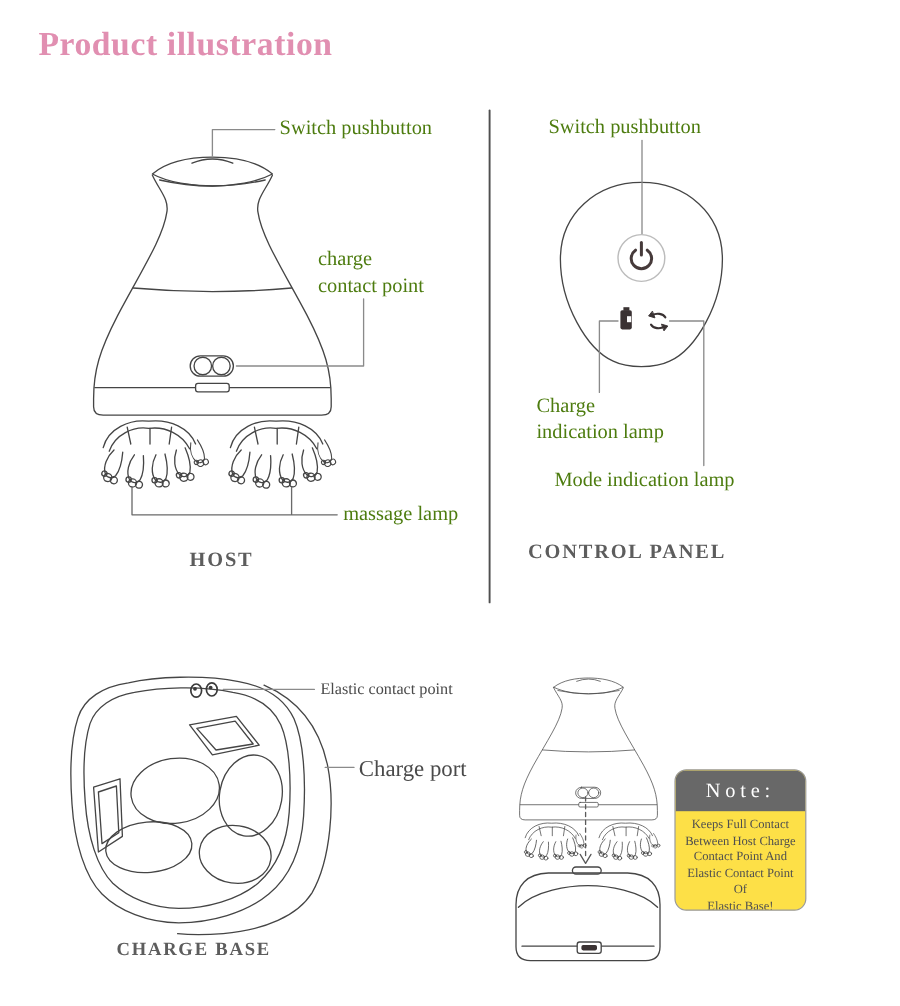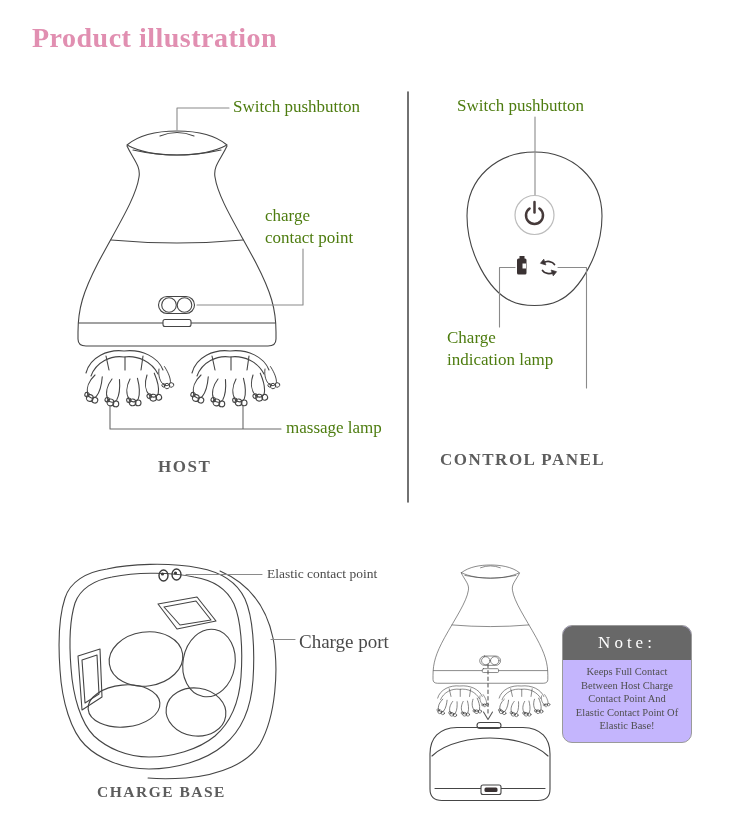--- a/index.html
+++ b/index.html
@@ -4,22 +4,22 @@
 <style>
   html,body{margin:0;padding:0;background:#fff;}
   .canvas{position:relative;width:750px;height:838px;background:#fff;overflow:hidden;
           font-family:"Liberation Serif","DejaVu Serif",serif;}
   .art{position:absolute;left:0;top:0;}
   .page-title{position:absolute;left:32px;top:22px;font-size:28px;font-weight:bold;
               letter-spacing:0.5px;color:#e18fb1;}
   .lbl{position:absolute;font-size:17px;color:#4d7c0f;white-space:nowrap;line-height:22px;}
   .lbl-sm{position:absolute;font-size:13.5px;color:#4a4a4a;white-space:nowrap;}
   .cap{position:absolute;font-size:17px;color:#5d5d5d;letter-spacing:1.5px;white-space:nowrap;font-weight:bold;}
-  .note-box{position:absolute;left:562px;top:625px;width:130px;height:118px;
-            border:1px solid #9a9a9a;border-radius:10px;background:#c4b5fd;box-sizing:border-box;
+  .note-box{position:absolute;left:562px;top:641px;width:110px;height:118px;
+            border:1px solid #9a9a9a;border-radius:10px;background:#fde047;box-sizing:border-box;
             overflow:hidden;}
   .note-head{height:34px;background:#686868;color:#fff;display:flex;align-items:center;
              justify-content:center;font-size:17px;letter-spacing:4px;}
   .note-body{padding:5px 3px 0 3px;text-align:center;font-size:10.5px;line-height:13.5px;
              color:#4f4f4f;}
 </style>
 </head>
 <body>
 
 <div class="canvas">
@@ -165,20 +165,21 @@
     <div>contact point</div>
   </div>
   <div class="lbl" style="left:286px;top:417px;">massage lamp</div>
   <div class="cap" style="left:158px;top:457px;">HOST</div>
 
   <div class="lbl" style="left:457px;top:95px;">Switch pushbutton</div>
   <div class="lbl" style="left:447px;top:327px;">
     <div>Charge</div>
     <div>indication lamp</div>
   </div>
+  <div class="lbl" style="left:462px;top:389px;">Mode indication lamp</div>
   <div class="cap" style="left:440px;top:450px;">CONTROL PANEL</div>
 
   <div class="lbl-sm" style="left:267px;top:566px;">Elastic contact point</div>
   <div class="lbl-sm" style="left:299px;top:631px;font-size:19px;">Charge port</div>
   <div class="cap" style="left:97px;top:783px;font-size:15.5px;">CHARGE BASE</div>
 
   <div class="note-box">
     <div class="note-head">Note:</div>
     <div class="note-body">
       <div>Keeps Full Contact</div>

